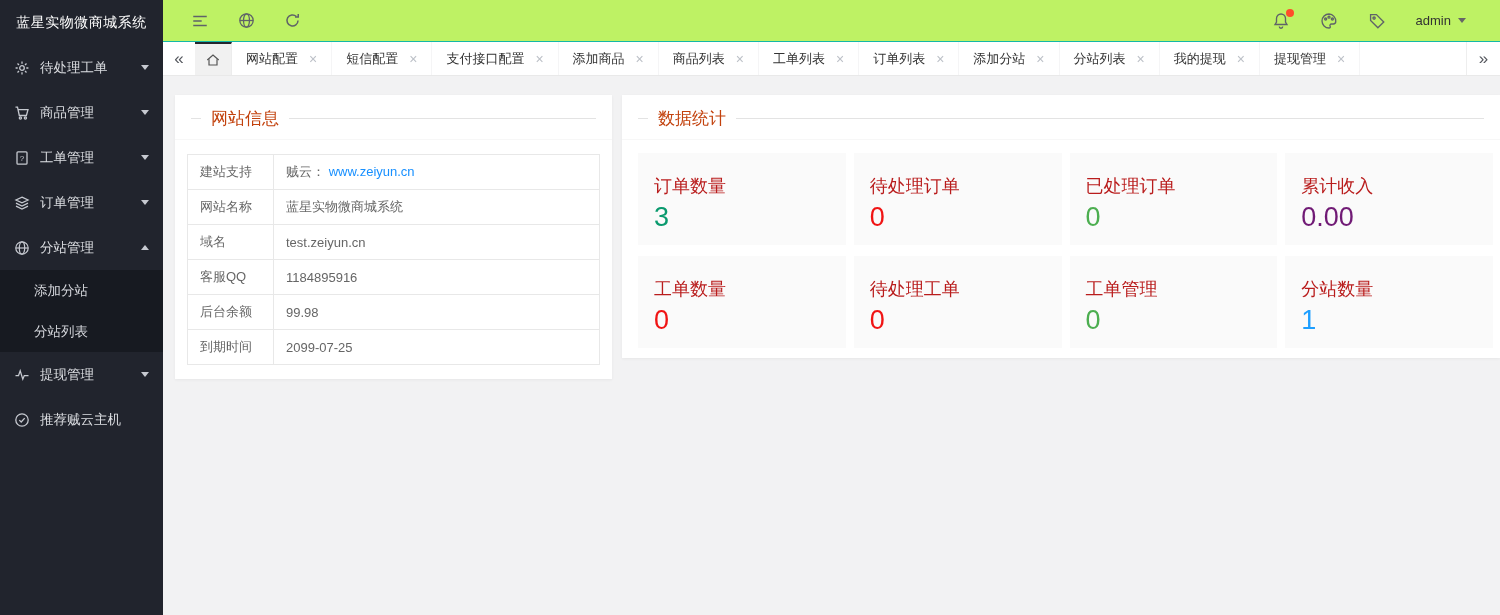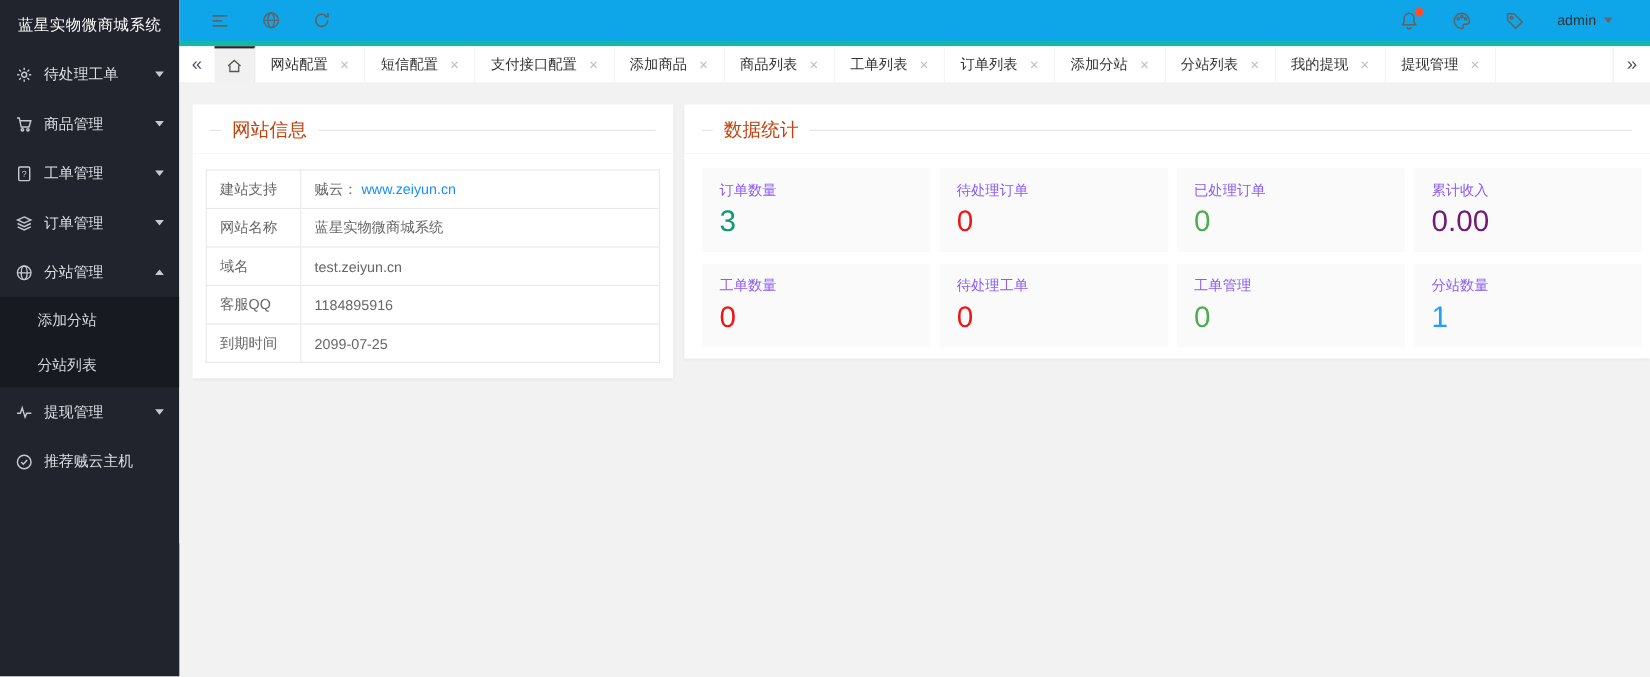--- a/index.html
+++ b/index.html
@@ -16,21 +16,21 @@
   .caret { width:0; height:0; border-left:4.5px solid transparent; border-right:4.5px solid transparent; border-top:5px solid #c7cad1; }
   .caret.up { border-top:none; border-bottom:5px solid #c7cad1; }
   .submenu { background:#171a21; }
   .submenu-item { height:41px; line-height:41px; padding-left:34px; color:#d5d7dc; font-size:13.5px; cursor:pointer; }
   svg.ic { display:block; }
 
   
   .main { flex:1; display:flex; flex-direction:column; min-width:0; }
 
   
-  .navbar { height:42px; background:#0ea5e9; border-bottom:5px solid #14b8a6; display:flex; align-items:center; flex:none; }
+  .navbar { height:42px; background:#bef264; border-bottom:1px solid #14b8a6; display:flex; align-items:center; flex:none; }
   .nav-left { display:flex; align-items:center; gap:29px; margin-left:28px; }
   .nav-right { margin-left:auto; display:flex; align-items:center; gap:30px; margin-right:34px; }
   .nav-icon { position:relative; cursor:pointer; display:flex; align-items:center; }
   .nav-icon .dot { position:absolute; top:-3px; right:-4px; width:8px; height:8px; border-radius:50%; }
   .user-dd { display:flex; align-items:center; gap:7px; cursor:pointer; font-size:13px; color:#333; }
   .user-dd .caret { border-top-color:#666; }
 
   
   .tabbar { height:34px; background:#fff; border-bottom:1px solid #e9e9e9; display:flex; align-items:stretch; flex:none; }
   .tab-scroll { width:32px; display:flex; align-items:center; justify-content:center; font-size:17px; color:#55585e; cursor:pointer; }
@@ -53,21 +53,21 @@
   
   .panel-body { padding:14px 12px 14px; }
   table.info { width:100%; border-collapse:collapse; font-size:13px; color:#666; }
   table.info td { border:1px solid #e8e8e8; padding:8px 12px; }
   table.info td.k { width:86px; }
   a.link { color:#1890ff; text-decoration:none; cursor:pointer; }
 
   
   .cards { display:grid; grid-template-columns:repeat(4,1fr); gap:11px 8px; padding:13px 7px 10px 16px; }
   .card { background:#fafafa; padding:11px 16px 12px; }
-  .card .lbl { font-size:13px; color:#8b5cf6; }
+  .card .lbl { font-size:18px; color:#b91c1c;margin-top:10px; }
   .card .val { font-size:27px; line-height:1.15; margin-top:4px; }
 </style>
 </head>
 <body>
 
 <div class="app">
 
   <aside class="sidebar">
     <div class="sidebar-header">蓝星实物微商城系统</div>
 
@@ -295,20 +295,24 @@
               </tr>
               <tr>
                 <td class="k">域名</td>
                 <td class="v">test.zeiyun.cn</td>
               </tr>
               <tr>
                 <td class="k">客服QQ</td>
                 <td class="v">1184895916</td>
               </tr>
               <tr>
+                <td class="k">后台余额</td>
+                <td class="v">99.98</td>
+              </tr>
+              <tr>
                 <td class="k">到期时间</td>
                 <td class="v">2099-07-25</td>
               </tr>
             </tbody>
           </table>
         </div>
       </section>
 
       <section class="panel panel-right">
         <div class="panel-header">

